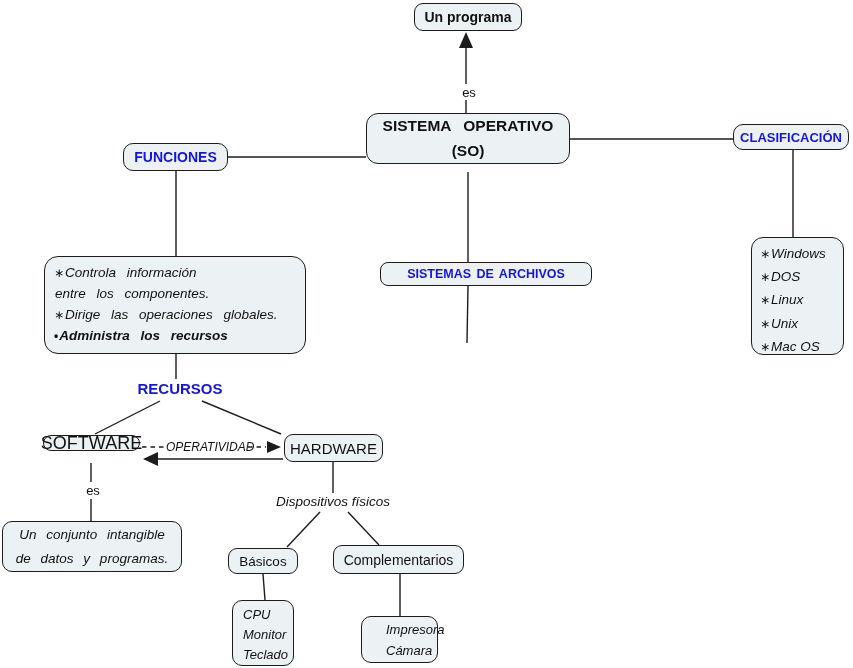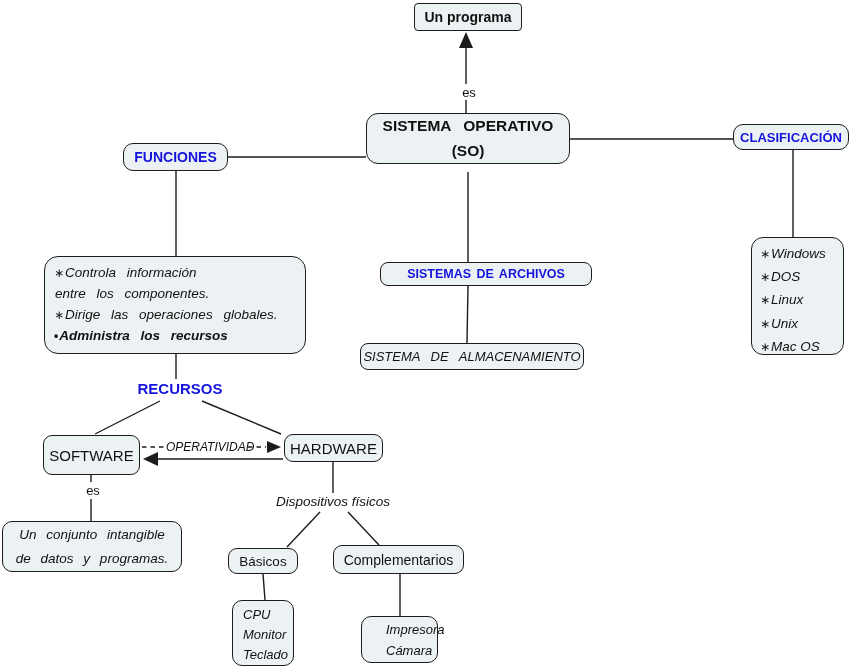--- a/index.html
+++ b/index.html
@@ -25,29 +25,29 @@
     display:flex;align-items:center;justify-content:center;
     text-align:center;
   }
   .blue{color:var(--accent);font-weight:bold;}
   .bold{font-weight:bold;}
   .col{flex-direction:column;}
   .left{align-items:flex-start;text-align:left;}
   .floating{position:absolute;background:transparent;}
   .edge-label{position:absolute;font-size:13px;color:#111;background:#fff;padding:0 2px;text-align:center;}
 
-  #un-programa{left:414px;top:3px;width:108px;height:28px;font-size:14px;font-weight:bold;border-radius:4px;}
+  #un-programa{left:414px;top:3px;width:108px;height:28px;font-size:14px;font-weight:bold;border-radius:9px;}
   #sistema-operativo{left:366px;top:113px;width:204px;height:51px;font-size:15.5px;font-weight:bold;line-height:1.55;word-spacing:8px;border-radius:12px;}
   #funciones{left:123px;top:143px;width:105px;height:28px;font-size:14px;}
   #clasificacion{left:733px;top:124px;width:116px;height:26px;font-size:13px;}
   #sistemas-archivos{left:380px;top:262px;width:212px;height:24px;font-size:12.5px;word-spacing:2px;border-radius:8px;}
   #sistema-almacenamiento{left:360px;top:343px;width:224px;height:27px;font-size:13px;font-style:italic;word-spacing:7px;border-radius:8px;}
   #funciones-detalle{left:44px;top:256px;width:262px;height:98px;font-size:13.5px;font-style:italic;padding:6px 9px;border-radius:14px;justify-content:space-around;word-spacing:7px;line-height:1.5;}
   #recursos-label{left:136px;top:380px;width:88px;font-size:15px;text-align:center;}
-  #software{left:43px;top:435px;width:97px;height:40px;font-size:15px;border-radius:9px;}
+  #software{left:43px;top:435px;width:97px;height:16px;font-size:18px;border-radius:9px;}
   #hardware{left:284px;top:434px;width:99px;height:28px;font-size:15px;border-radius:9px;align-items:center;}
   #operatividad-label{left:166px;top:440px;width:82px;font-size:12px;font-style:italic;text-align:center;background:#fff;}
   #es-top{left:456px;top:85px;width:22px;}
   #es-software{left:80px;top:483px;width:22px;}
   #un-conjunto{left:2px;top:521px;width:180px;height:51px;font-size:13.5px;font-style:italic;word-spacing:6px;line-height:1.75;border-radius:10px;}
   #dispositivos-label{left:276px;top:494px;width:122px;font-size:13.5px;font-style:italic;text-align:left;}
   #basicos{left:228px;top:548px;width:70px;height:26px;font-size:13.5px;border-radius:9px;}
   #complementarios{left:333px;top:545px;width:131px;height:29px;font-size:14px;border-radius:9px;}
   #cpu-lista{left:232px;top:600px;width:62px;height:66px;font-size:13px;font-style:italic;padding:4px 0 4px 10px;line-height:1.55;justify-content:space-around;}
   #perifericos-lista{left:361px;top:616px;width:77px;height:47px;font-size:13px;font-style:italic;padding:3px 0 3px 24px;line-height:1.6;justify-content:space-around;}
@@ -121,23 +121,20 @@
   </div>
 
   <div class="node blue" id="clasificacion">
     <span>CLASIFICACIÓN</span>
   </div>
 
   <div class="node blue" id="sistemas-archivos">
     <span>SISTEMAS DE ARCHIVOS</span>
   </div>
 
-  <div class="node" id="sistema-almacenamiento">
-    <span>SISTEMA DE ALMACENAMIENTO</span>
-  </div>
 
   <div class="node col left" id="funciones-detalle">
     <div class="li-row">
       <span class="bullet">∗</span>
       <span>Controla información</span>
     </div>
     <div class="li-row">
       <span class="bullet"></span>
       <span>entre los componentes.</span>
     </div>

